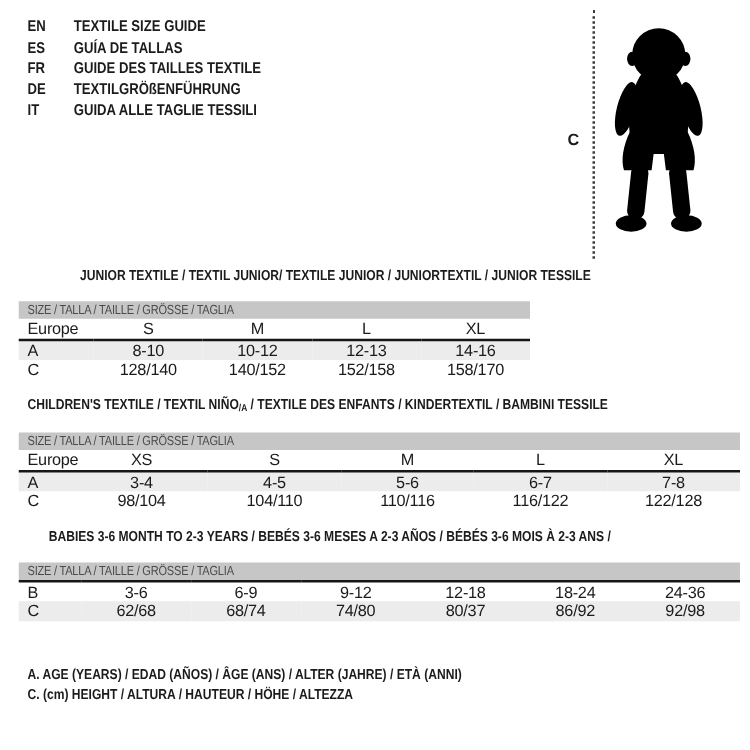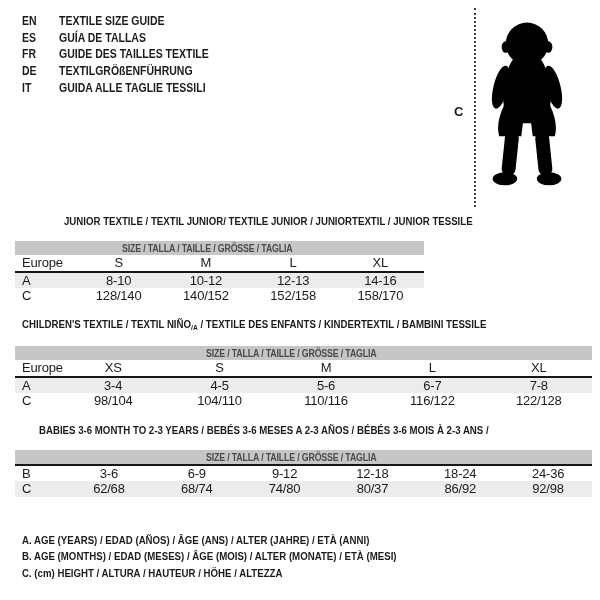--- a/index.html
+++ b/index.html
@@ -28,22 +28,22 @@
   #sec-junior .sec-title{margin-bottom:13px;margin-left:42px;}
   #sec-children .sec-title{margin-bottom:15px;}
   #sec-babies .title-wrap{margin-bottom:12px;text-align:center;}
   #sec-babies .sec-title{margin-bottom:0;line-height:14.5px;height:14.5px;}
   .sec-title sub{font-size:8px;vertical-align:-2px;}
 
   table{border-collapse:collapse;width:100%;table-layout:fixed;}
   td{font-size:13px;height:15.5px;padding:0;text-align:center;letter-spacing:-0.2px;color:#1b1b1b;}
   td.lbl{text-align:left;padding-left:7px;}
   tr.bar-row td{
-    background:#c6c6c6;color:#4a4a4a;font-weight:bold;font-size:10.5px;height:14px;
-    text-align:center;padding-left:7px;
+    background:#c6c6c6;color:#4a4a4a;font-weight:normal;font-size:10.5px;height:14px;
+    text-align:left;padding-left:7px;
   }
   tr.head-row td{border-bottom:2px solid #161616;}
   tr.alt td{background:#ececec;}
   #sec-babies tr.bar-row td{border-bottom:2px solid #161616;}
 
   
   .notes{position:absolute;left:22px;top:532px;}
   .note-line{font-weight:bold;font-size:11.5px;line-height:16.3px;height:16.3px;white-space:nowrap;}
 </style>
 </head>
@@ -213,17 +213,16 @@
         <td>80/37</td>
         <td>86/92</td>
         <td>92/98</td>
       </tr>
     </tbody>
       </table>
   </div>
 
   <div class="notes">
     <div class="note-line"><span class="cond">A. AGE (YEARS) / EDAD (AÑOS) / ÂGE (ANS) / ALTER (JAHRE) / ETÀ (ANNI)</span></div>
-    <div class="note-line"><span class="cond">B. AGE (MONTHS) / EDAD (MESES) / ÂGE (MOIS) / ALTER (MONATE) / ETÀ (MESI)</span></div>
     <div class="note-line"><span class="cond">C. (cm) HEIGHT / ALTURA / HAUTEUR / HÖHE / ALTEZZA</span></div>
   </div>
 
 </div>
 
 </body></html>

